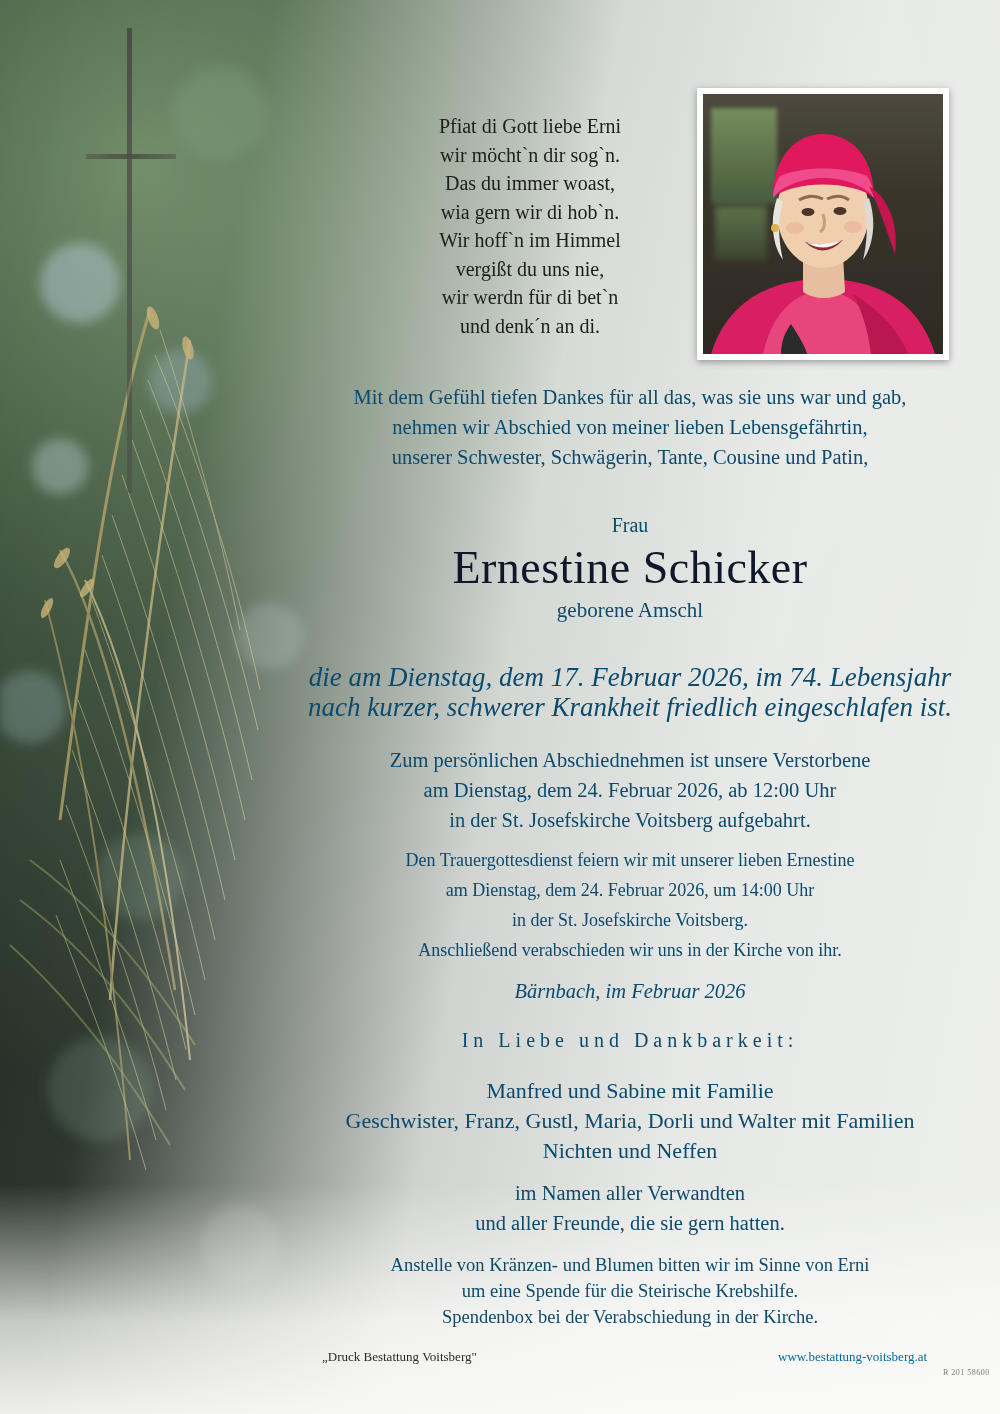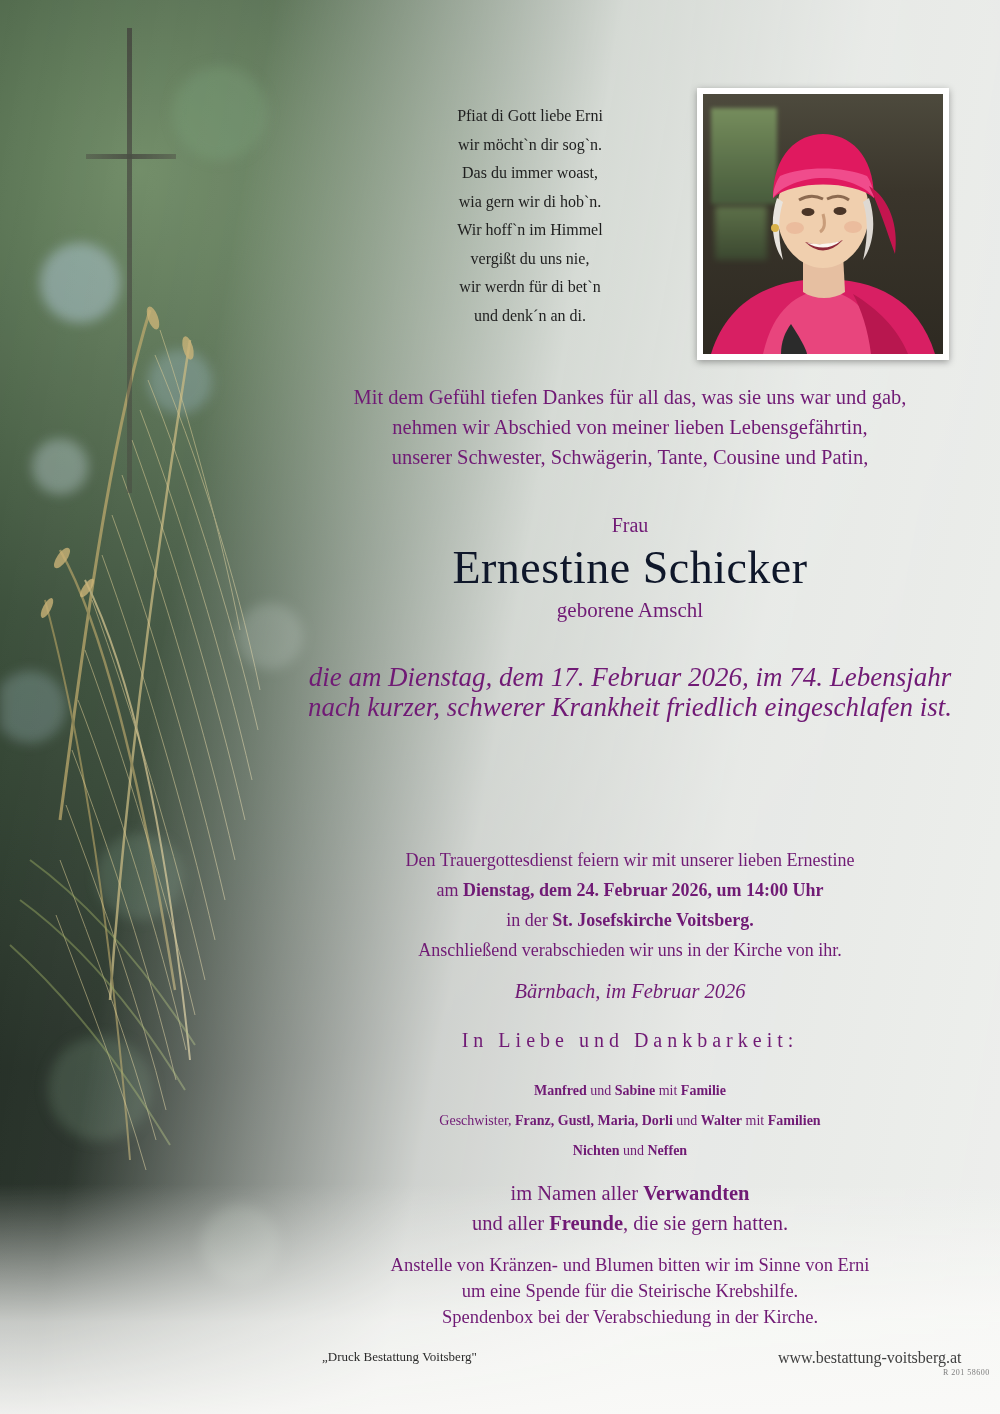--- a/index.html
+++ b/index.html
@@ -145,34 +145,34 @@
     left: 300px;
     top: 0;
     width: 660px;
     height: 1414px;
     text-align: center;
   }
 
   .poem {
     position: absolute;
     left: 60px;
-    top: 102px;
+    top: 112px;
     width: 340px;
     text-align: center;
-    font-size: 16px;
+    font-size: 20px;
     line-height: 28.5px;
     color: #1e1e1e;
   }
 
   .block {
     position: absolute;
     left: 0;
     width: 660px;
     text-align: center;
-    color: #701a75;
+    color: #0c4a6e;
   }
 
   .intro {
     top: 382px;
     font-size: 20.5px;
     line-height: 30px;
   }
 
   .frau {
     top: 512px;
@@ -215,50 +215,50 @@
     font-style: italic;
   }
   .love {
     top: 1026px;
     font-size: 20px;
     line-height: 28px;
     letter-spacing: 5px;
   }
   .family {
     top: 1076px;
-    font-size: 14px;
+    font-size: 22px;
     line-height: 30px;
   }
   .relatives {
     top: 1178px;
     font-size: 20.5px;
     line-height: 30px;
   }
   .donation {
     top: 1252px;
     font-size: 18.5px;
     line-height: 26px;
   }
 
-  b, strong { font-weight: bold; text-align: center; }
+  b, strong { font-weight: normal; text-align: center; }
 
   
   .footer-left {
     position: absolute;
     left: 322px;
     top: 1349px;
     font-size: 13px;
     color: #2a2a2a;
   }
   .footer-right {
     position: absolute;
     left: 778px;
     top: 1349px;
-    font-size: 16px;
-    color: #404040;
+    font-size: 13px;
+    color: #0369a1;
   }
   .footer-code {
     position: absolute;
     left: 915px;
     top: 1368px;
     font-size: 8px;
     color: #7d7d7d;
     letter-spacing: 0.5px;
     margin-left: 28px;
   }
@@ -382,20 +382,25 @@
 
     <div class="block frau">Frau</div>
     <div class="block name">Ernestine Schicker</div>
     <div class="block maiden">geborene Amschl</div>
 
     <div class="block death">
       <div>die am Dienstag, dem 17. Februar 2026, im 74. Lebensjahr</div>
       <div>nach kurzer, schwerer Krankheit friedlich eingeschlafen ist.</div>
     </div>
 
+    <div class="block lying">
+      <div>Zum persönlichen Abschiednehmen ist unsere Verstorbene</div>
+      <div>am Dienstag, dem 24. Februar 2026, ab 12:00 Uhr</div>
+      <div>in der St. Josefskirche Voitsberg aufgebahrt.</div>
+    </div>
 
     <div class="block service">
       <div>Den Trauergottesdienst feiern wir mit unserer lieben Ernestine</div>
       <div>
         <span>am </span><b>Dienstag, dem 24. Februar 2026, um 14:00 Uhr</b>
       </div>
       <div>
         <span>in der </span><b>St. Josefskirche Voitsberg.</b>
       </div>
       <div>Anschließend verabschieden wir uns in der Kirche von ihr.</div>

